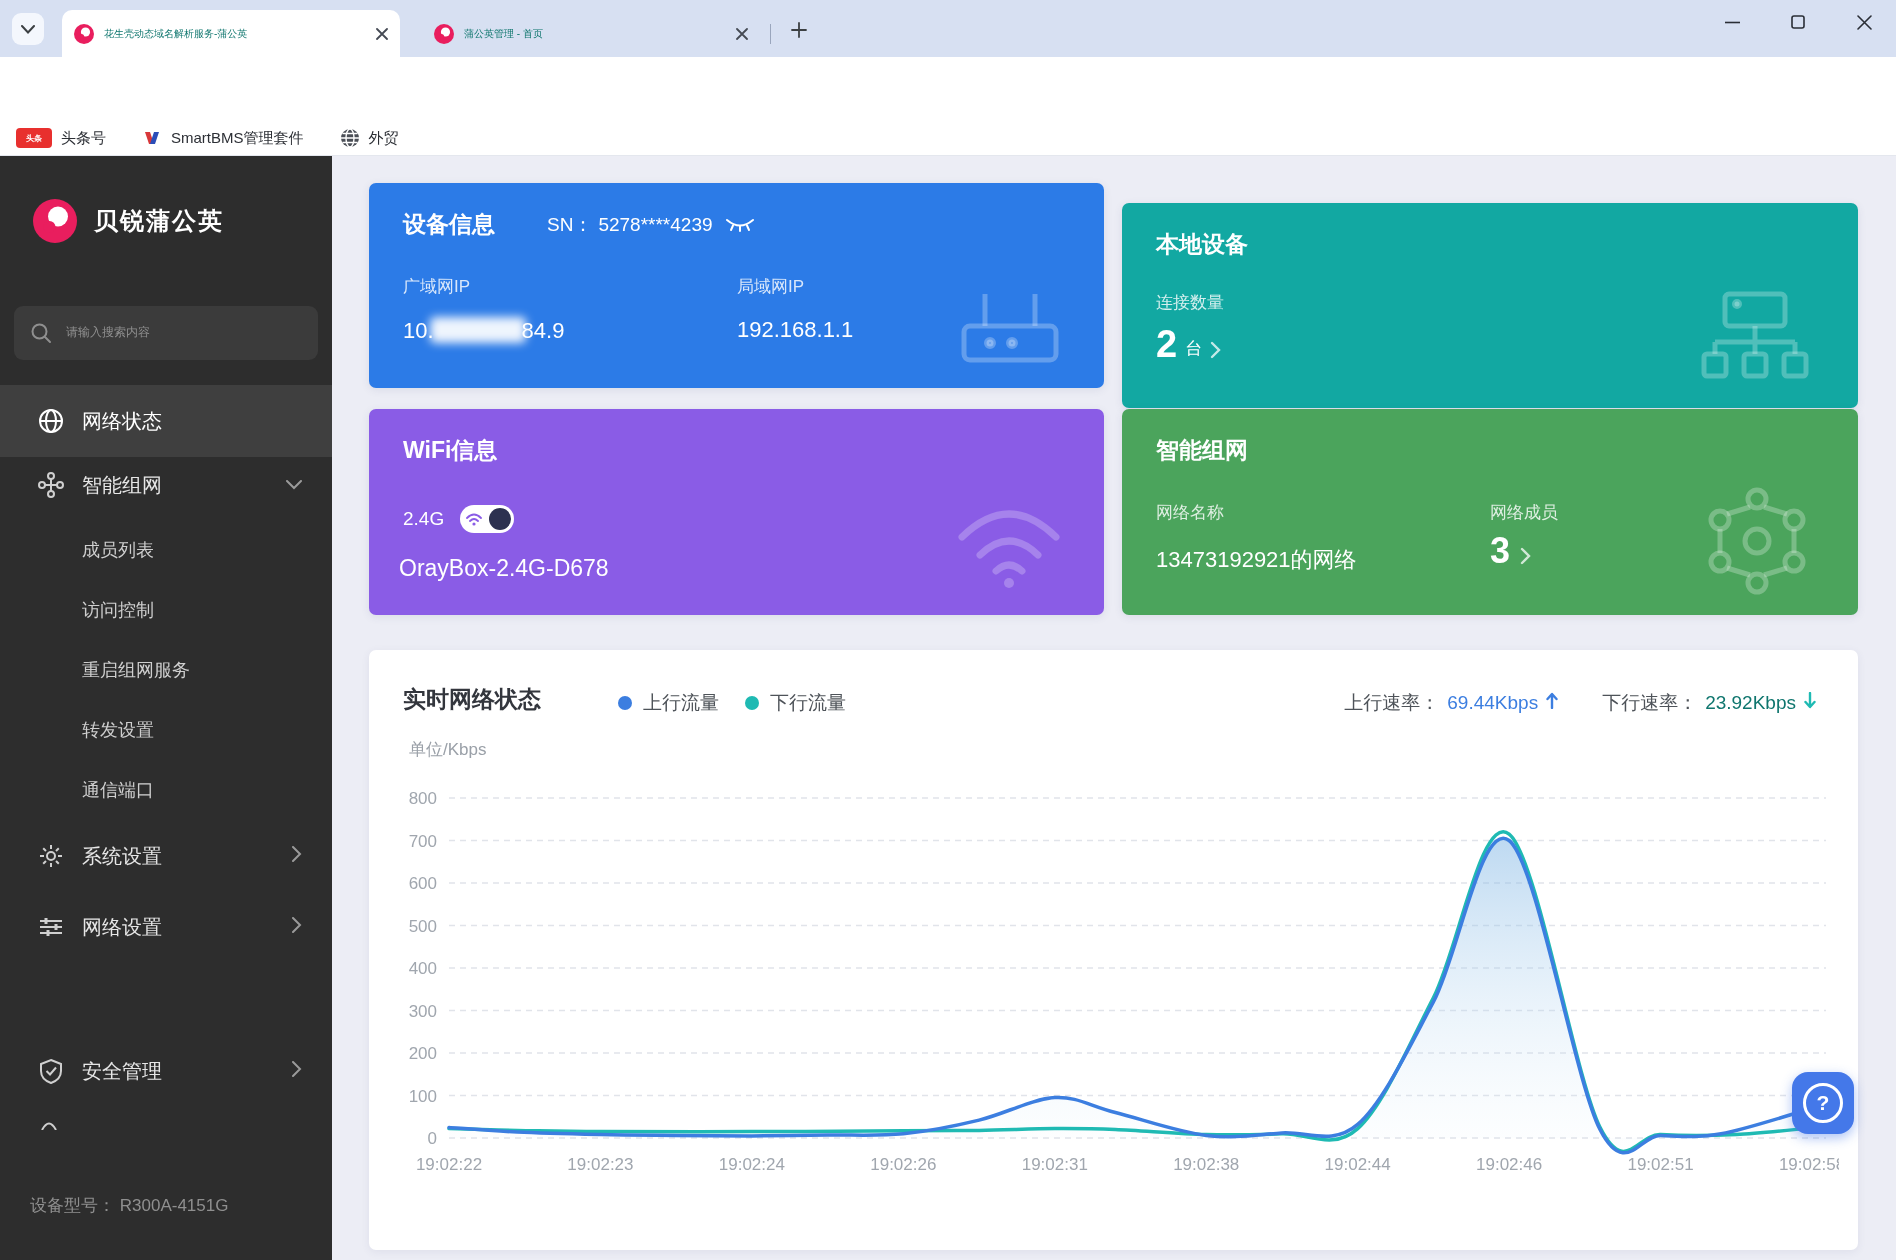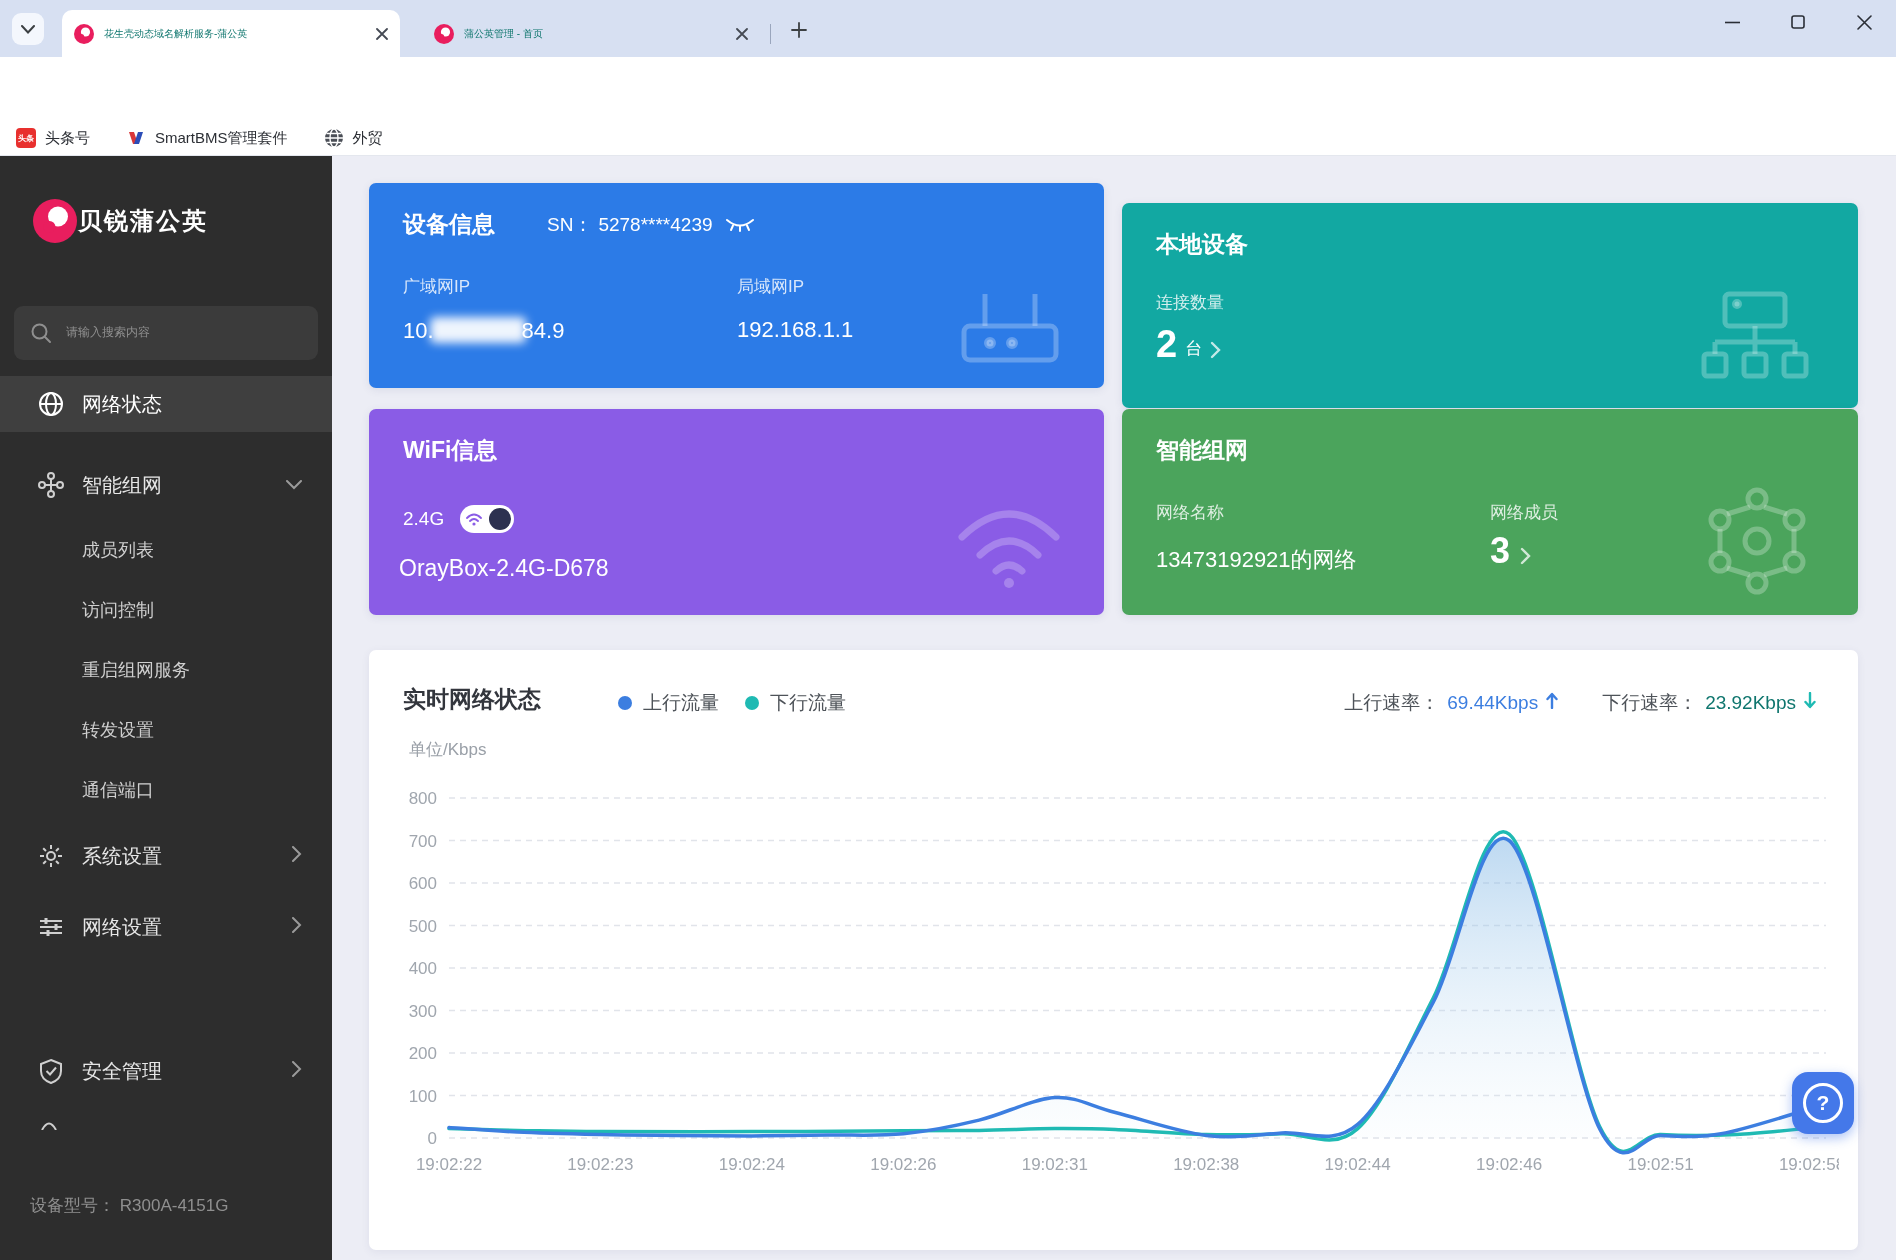--- a/index.html
+++ b/index.html
@@ -17,26 +17,26 @@
   .newtab{position:absolute;left:784px;top:15px;width:30px;height:30px;display:flex;align-items:center;justify-content:center}
   .winbtn{position:absolute;top:0;width:64px;height:44px;display:flex;align-items:center;justify-content:center}
   .toolbar{position:absolute;left:0;top:57px;width:1896px;height:64px;background:#fff}
   .navbtn{position:absolute;top:77px;width:26px;height:26px;display:flex;align-items:center;justify-content:center}
   .urlpill{position:absolute;left:186px;top:67px;width:1530px;height:44px;border-radius:22px;background:#eef1f7;
            display:flex;align-items:center;padding:0 18px;box-sizing:border-box;gap:16px}
   .urltext{font-size:19px;color:#1b1e25}
   .bookmarks{position:absolute;left:0;top:121px;width:1896px;height:35px;background:#fff;border-bottom:1px solid #e4e7ee;
              display:flex;align-items:center;gap:36px;padding-left:16px;box-sizing:border-box}
   .bm{display:flex;align-items:center;gap:9px;font-size:15px;color:#2c2f35}
-  .bm-toutiao{width:20px;height:20px;background:#e8302e;border-radius:4px;color:#fff;font-size:8px;font-weight:bold;
+  .bm-toutiao{width:36px;height:20px;background:#e8302e;border-radius:4px;color:#fff;font-size:8px;font-weight:bold;
               display:flex;align-items:center;justify-content:center;letter-spacing:0}
   
   .app{position:absolute;left:0;top:156px;width:1896px;height:1104px;background:#ecedf5}
   .sidebar{position:absolute;left:0;top:0;width:332px;height:1104px;background:#2d2d2d}
-  .brandrow{position:absolute;left:32px;top:42px;display:flex;align-items:center;}
+  .brandrow{position:absolute;left:32px;top:42px;display:flex;align-items:center;gap:16px}
   .brandname{font-size:24px;font-weight:bold;color:#fff;letter-spacing:2px}
   .searchbox{position:absolute;left:14px;top:150px;width:304px;height:54px;background:#3b3b3b;border-radius:9px;
              display:flex;align-items:center;padding:0 16px;gap:12px;box-sizing:border-box}
   .searchbox input{background:transparent;border:none;outline:none;font-size:12px;color:#ddd;width:230px;
                    font-family:Liberation Mono, monospace}
   .searchbox input::placeholder{color:#8f8f8f}
   .mitem{position:absolute;left:0;width:332px;height:58px;display:flex;align-items:center}
   .mitem .mic{width:26px;margin-left:38px;display:flex;justify-content:center}
   .mitem .mlabel{margin-left:18px;font-size:20px;color:#e6e6e6;flex:1}
   .mitem .mchev{margin-right:30px}
@@ -217,21 +217,21 @@
     </div>
 
     <div class="searchbox">
       <svg width="22" height="22" viewBox="0 0 22 22">
         <circle cx="9.5" cy="9.5" r="7" fill="none" stroke="#8f8f8f" stroke-width="2"></circle>
         <path d="M15,15 L20,20" stroke="#8f8f8f" stroke-width="2" stroke-linecap="round"></path>
       </svg>
       <input placeholder="请输入搜索内容" style="">
     </div>
 
-    <div class="mitem active" style="top:220px;height:56px">
+    <div class="mitem active" style="top:229px;height:72px">
       <span class="mic">
         <svg width="26" height="26" viewBox="0 0 26 26">
             <circle cx="13" cy="13" r="11" fill="none" stroke="#fff" stroke-width="2"></circle>
             <ellipse cx="13" cy="13" rx="5" ry="11" fill="none" stroke="#fff" stroke-width="2"></ellipse>
             <path d="M2,13 H24" stroke="#fff" stroke-width="2"></path>
           </svg>
       </span>
       <span class="mlabel">网络状态</span>
     </div>
 

